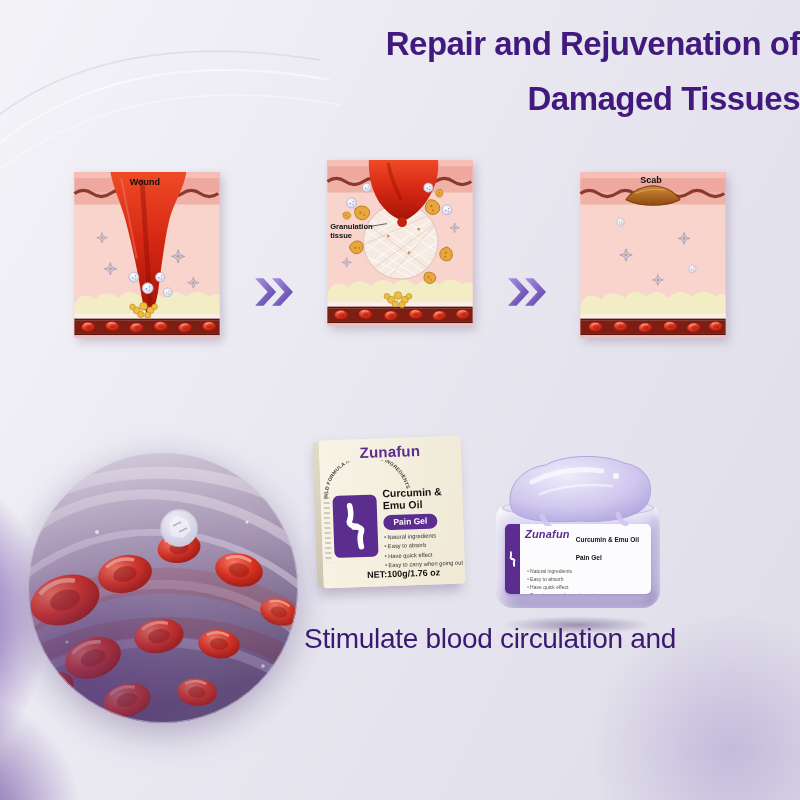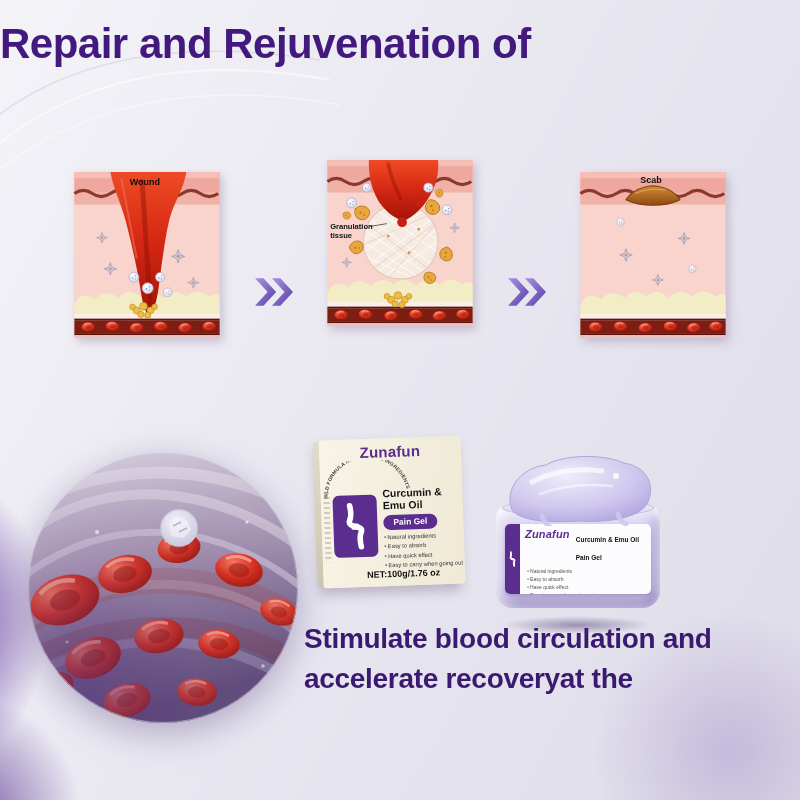--- a/index.html
+++ b/index.html
@@ -11,22 +11,22 @@
 
   .bg-arcs{position:absolute;left:0;top:0;z-index:0}
   .glow{position:absolute;z-index:1;pointer-events:none}
   .glow-left{left:-50px;top:420px;width:250px;height:400px;
     background:radial-gradient(55% 50% at 0% 50%, rgba(111,72,168,.95) 0%, rgba(111,72,168,.45) 42%, rgba(111,72,168,0) 72%)}
   .glow-bottomleft{left:-70px;top:590px;width:320px;height:280px;
     background:radial-gradient(50% 60% at 12% 80%, rgba(95,58,150,.8), rgba(95,58,150,0) 70%)}
   .glow-bottomright{right:-90px;bottom:-90px;width:320px;height:280px;
     background:radial-gradient(circle, rgba(140,110,190,.32), rgba(140,110,190,0) 65%)}
 
-  .title{position:absolute;top:16px;left:0;right:0;z-index:2;text-align:left;
-    font-size:42px;line-height:55px;font-weight:800;color:#42197d;letter-spacing:-.5px}
+  .title{position:absolute;top:16px;left:0;right:0;z-index:2;text-align:right;
+    font-size:33px;line-height:55px;font-weight:800;color:#42197d;letter-spacing:-.5px}
 
   .stage{position:absolute;width:210px;height:166px;z-index:2;
     filter:drop-shadow(3px 4px 5px rgba(120,90,130,.30))}
   .stage1{left:42px;top:172px}.stage2{left:295px;top:160px}.stage3{left:548px;top:172px}
   .skin{width:100%;height:100%;display:block;border-radius:2px}
   .arrow{position:absolute;width:38px;height:30px;z-index:2}
   .arrow1{left:255px;top:277px}.arrow2{left:508px;top:277px}
 
   .box{position:absolute;left:321px;top:438px;width:142px;height:148px;z-index:3;
     background:linear-gradient(100deg,#f8f4e6,#efe9d5);border-radius:4px;
@@ -71,21 +71,21 @@
   .jar-bullets{list-style:none;margin-top:3px;padding-left:2px}
   .jar-bullets li{font-size:5px;color:#555;line-height:1.6}
   .jar-bullets li::before{content:"\25CF  ";font-size:3.5px;vertical-align:1px;color:#777}
   .jar-shadow{position:absolute;left:8px;bottom:-4px;width:150px;height:18px;border-radius:50%;
     background:radial-gradient(ellipse at center, rgba(70,45,105,.45), rgba(70,45,105,0) 70%)}
 
   .blood{position:absolute;left:27px;top:452px;width:272px;height:272px;z-index:2;
     filter:drop-shadow(0 10px 18px rgba(70,45,110,.35))}
 
   .benefit{position:absolute;left:304px;top:619px;width:486px;z-index:2;
-    font-size:28px;font-weight:700;color:#3b1971;line-height:40px;letter-spacing:-.3px}
+    font-size:28px;font-weight:400;color:#3b1971;line-height:40px;letter-spacing:-.3px}
 </style>
 </head>
 <body>
 
 <div class="canvas">
 
   <svg width="0" height="0" style="position:absolute" aria-hidden="true">
     <defs>
       <linearGradient id="gradWound" x1="0" y1="0" x2="0" y2="1">
         <stop offset="0" stop-color="#ef4a26"></stop>
@@ -167,20 +167,21 @@
     <path d="M-20,160 Q110,40 330,80" stroke="#ffffff" stroke-width="2" fill="none" opacity="0.55"></path>
     <path d="M-20,185 Q120,65 340,105" stroke="#ffffff" stroke-width="1.5" fill="none" opacity="0.4"></path>
     <path d="M-20,130 Q100,25 320,60" stroke="#cdcada" stroke-width="1.5" fill="none" opacity="0.5"></path>
   </svg>
   <div class="glow glow-left"></div>
   <div class="glow glow-bottomleft"></div>
   <div class="glow glow-bottomright"></div>
 
   <h1 class="title">
     <span>Repair and Rejuvenation of</span><br>
+    <span>Damaged Tissues</span>
   </h1>
 
   <div class="stage stage1">
     <svg class="skin" viewBox="0 0 210 240">
       <rect width="210" height="240" fill="#f8d4cd"></rect>
       <rect width="210" height="30" fill="#efa89f"></rect>
       <rect width="210" height="9" fill="#f5bfb7"></rect>
       <rect y="30" width="210" height="17" fill="#f0b1a6"></rect>
       <path d="M0,192 Q10,170 30,184 Q44,168 64,182 Q78,166 96,180 Q110,166 128,182 Q142,166 162,180 Q176,166 196,180 Q204,174 210,178 L210,213 L0,213 Z" fill="#f2edc4"></path>
       <rect y="205" width="210" height="8" fill="#fbeee9"></rect>
@@ -409,16 +410,15 @@
       <circle cx="220" cy="70" r="1.6" fill="#ffffff" opacity="0.7"></circle>
       <circle cx="40" cy="190" r="1.6" fill="#ffffff" opacity="0.6"></circle>
       <circle cx="236" cy="214" r="1.8" fill="#ffffff" opacity="0.55"></circle>
       <circle cx="136" cy="136" r="135" fill="url(#gradVign)"></circle>
     </g>
     <circle cx="136" cy="136" r="134.5" fill="none" stroke="#cfc6dd" stroke-width="1" opacity="0.6"></circle>
   </svg>
 
   <div class="benefit">
     <div>Stimulate blood circulation and</div>
-    <div>accelerate recoveryat the</div>
   </div>
 
 </div>
 
 </body></html>

